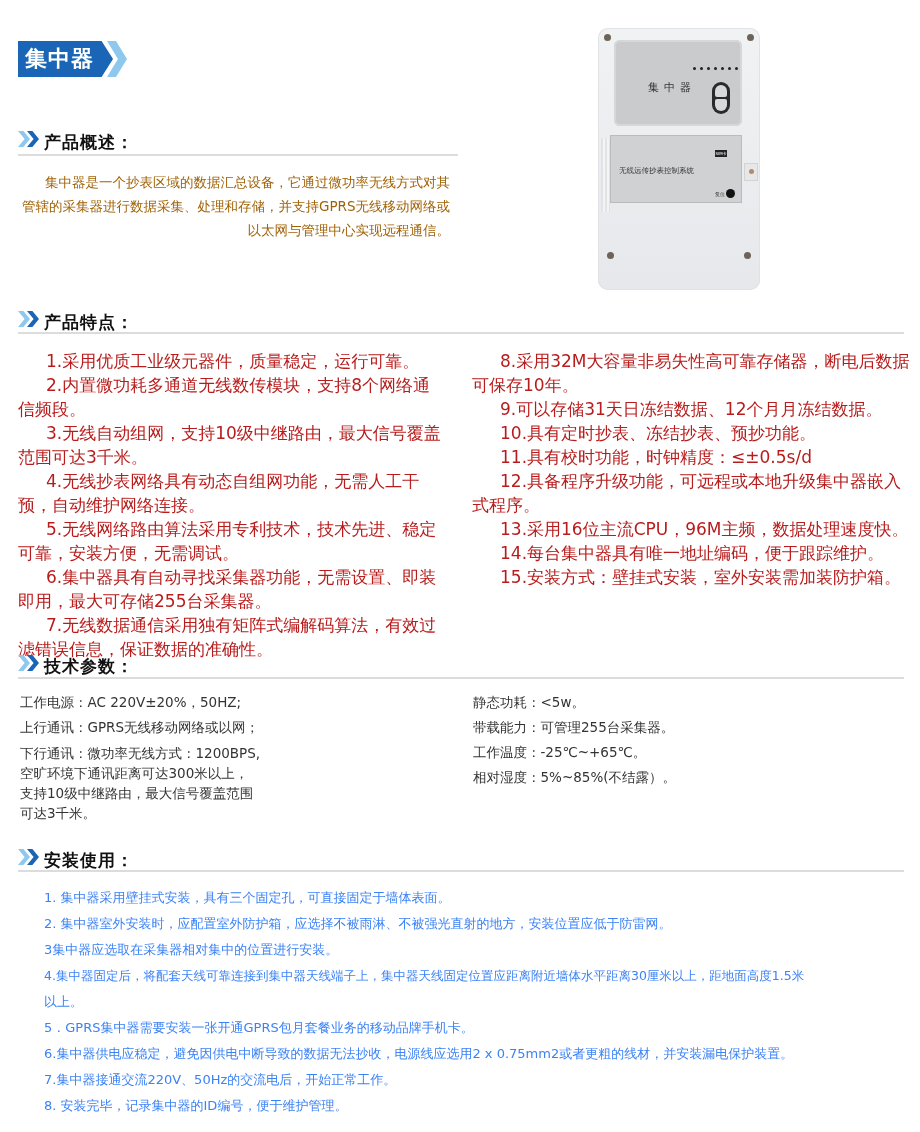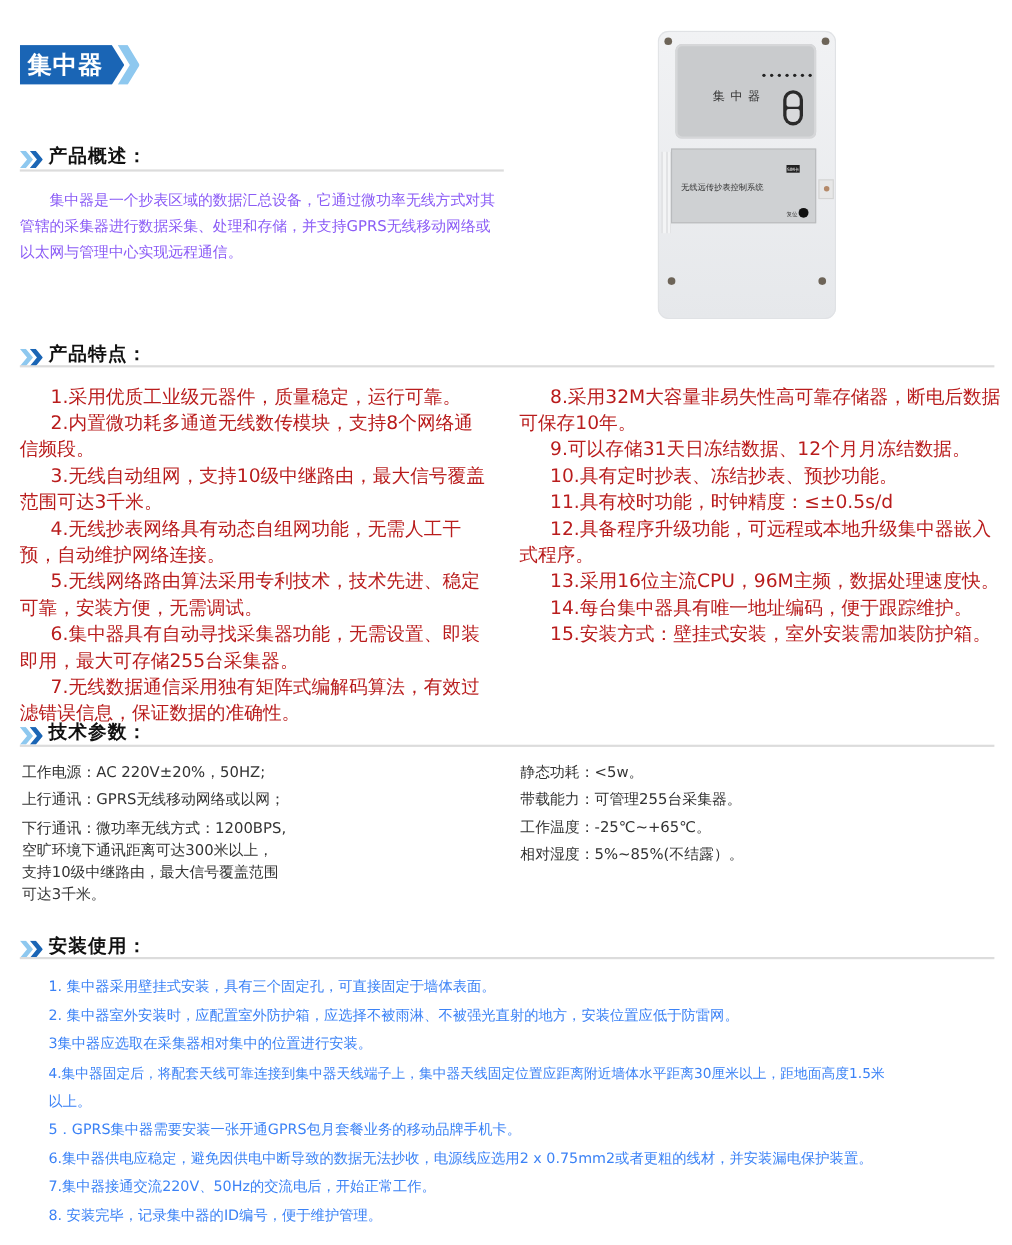--- a/index.html
+++ b/index.html
@@ -17,32 +17,32 @@
     color: #fff; font-weight: bold; font-size: 22px; letter-spacing: 1px;
     display: flex; align-items: center; padding-left: 7px;
     clip-path: polygon(0 0, 88% 0, 100% 50%, 88% 100%, 0 100%);
   }
   .title-chev {
     width: 20px; height: 36px; background: #8ec8ef; margin-left: -6px;
     clip-path: polygon(0 0, 45% 0, 100% 50%, 45% 100%, 0 100%, 55% 50%);
   }
 
   
-  .section-head { left: 18px; height: 22px; display: flex; align-items: flex-end; font-family: Liberation Mono, monospace; }
+  .section-head { left: 18px; height: 22px; display: flex; align-items: flex-start; font-family: Liberation Mono, monospace; }
   .sec-chev { display: flex; width: 24px; height: 16px; margin-right: 2px; }
   .sec-chev span {
     display: block; width: 12px; height: 16px;
     clip-path: polygon(0 0, 45% 0, 100% 50%, 45% 100%, 0 100%, 55% 50%);
   }
   .sec-chev .c1 { background: #8ec8ef; }
   .sec-chev .c2 { background: #1a65b5; margin-left: -3px; }
   .sec-title { font-size: 17px; font-weight: bold; color: #111; letter-spacing: 1px; }
   .sec-line { height: 2px; background: #dcdcdc; left: 18px; }
 
-  .para { font-size: 13.5px; line-height: 24px; color: #8b5cf6; }
+  .para { font-size: 13.5px; line-height: 24px; color: #a16207; text-align: right; }
   .feat p { font-size: 17px; line-height: 24px; color: #b91c1c; }
   .feat p .ind { display: inline-block; width: 28px; }
 
   .spec { font-size: 13.5px; line-height: 24px; color: #333; }
   .spec .row { margin-bottom: 1px; }
 
   .install { font-size: 13px; line-height: 26px; color: #3b82f6; left: 18px; width: 890px; margin-left: 26px; }
 
   
   .device { left: 598px; top: 28px; width: 162px; height: 262px; }

